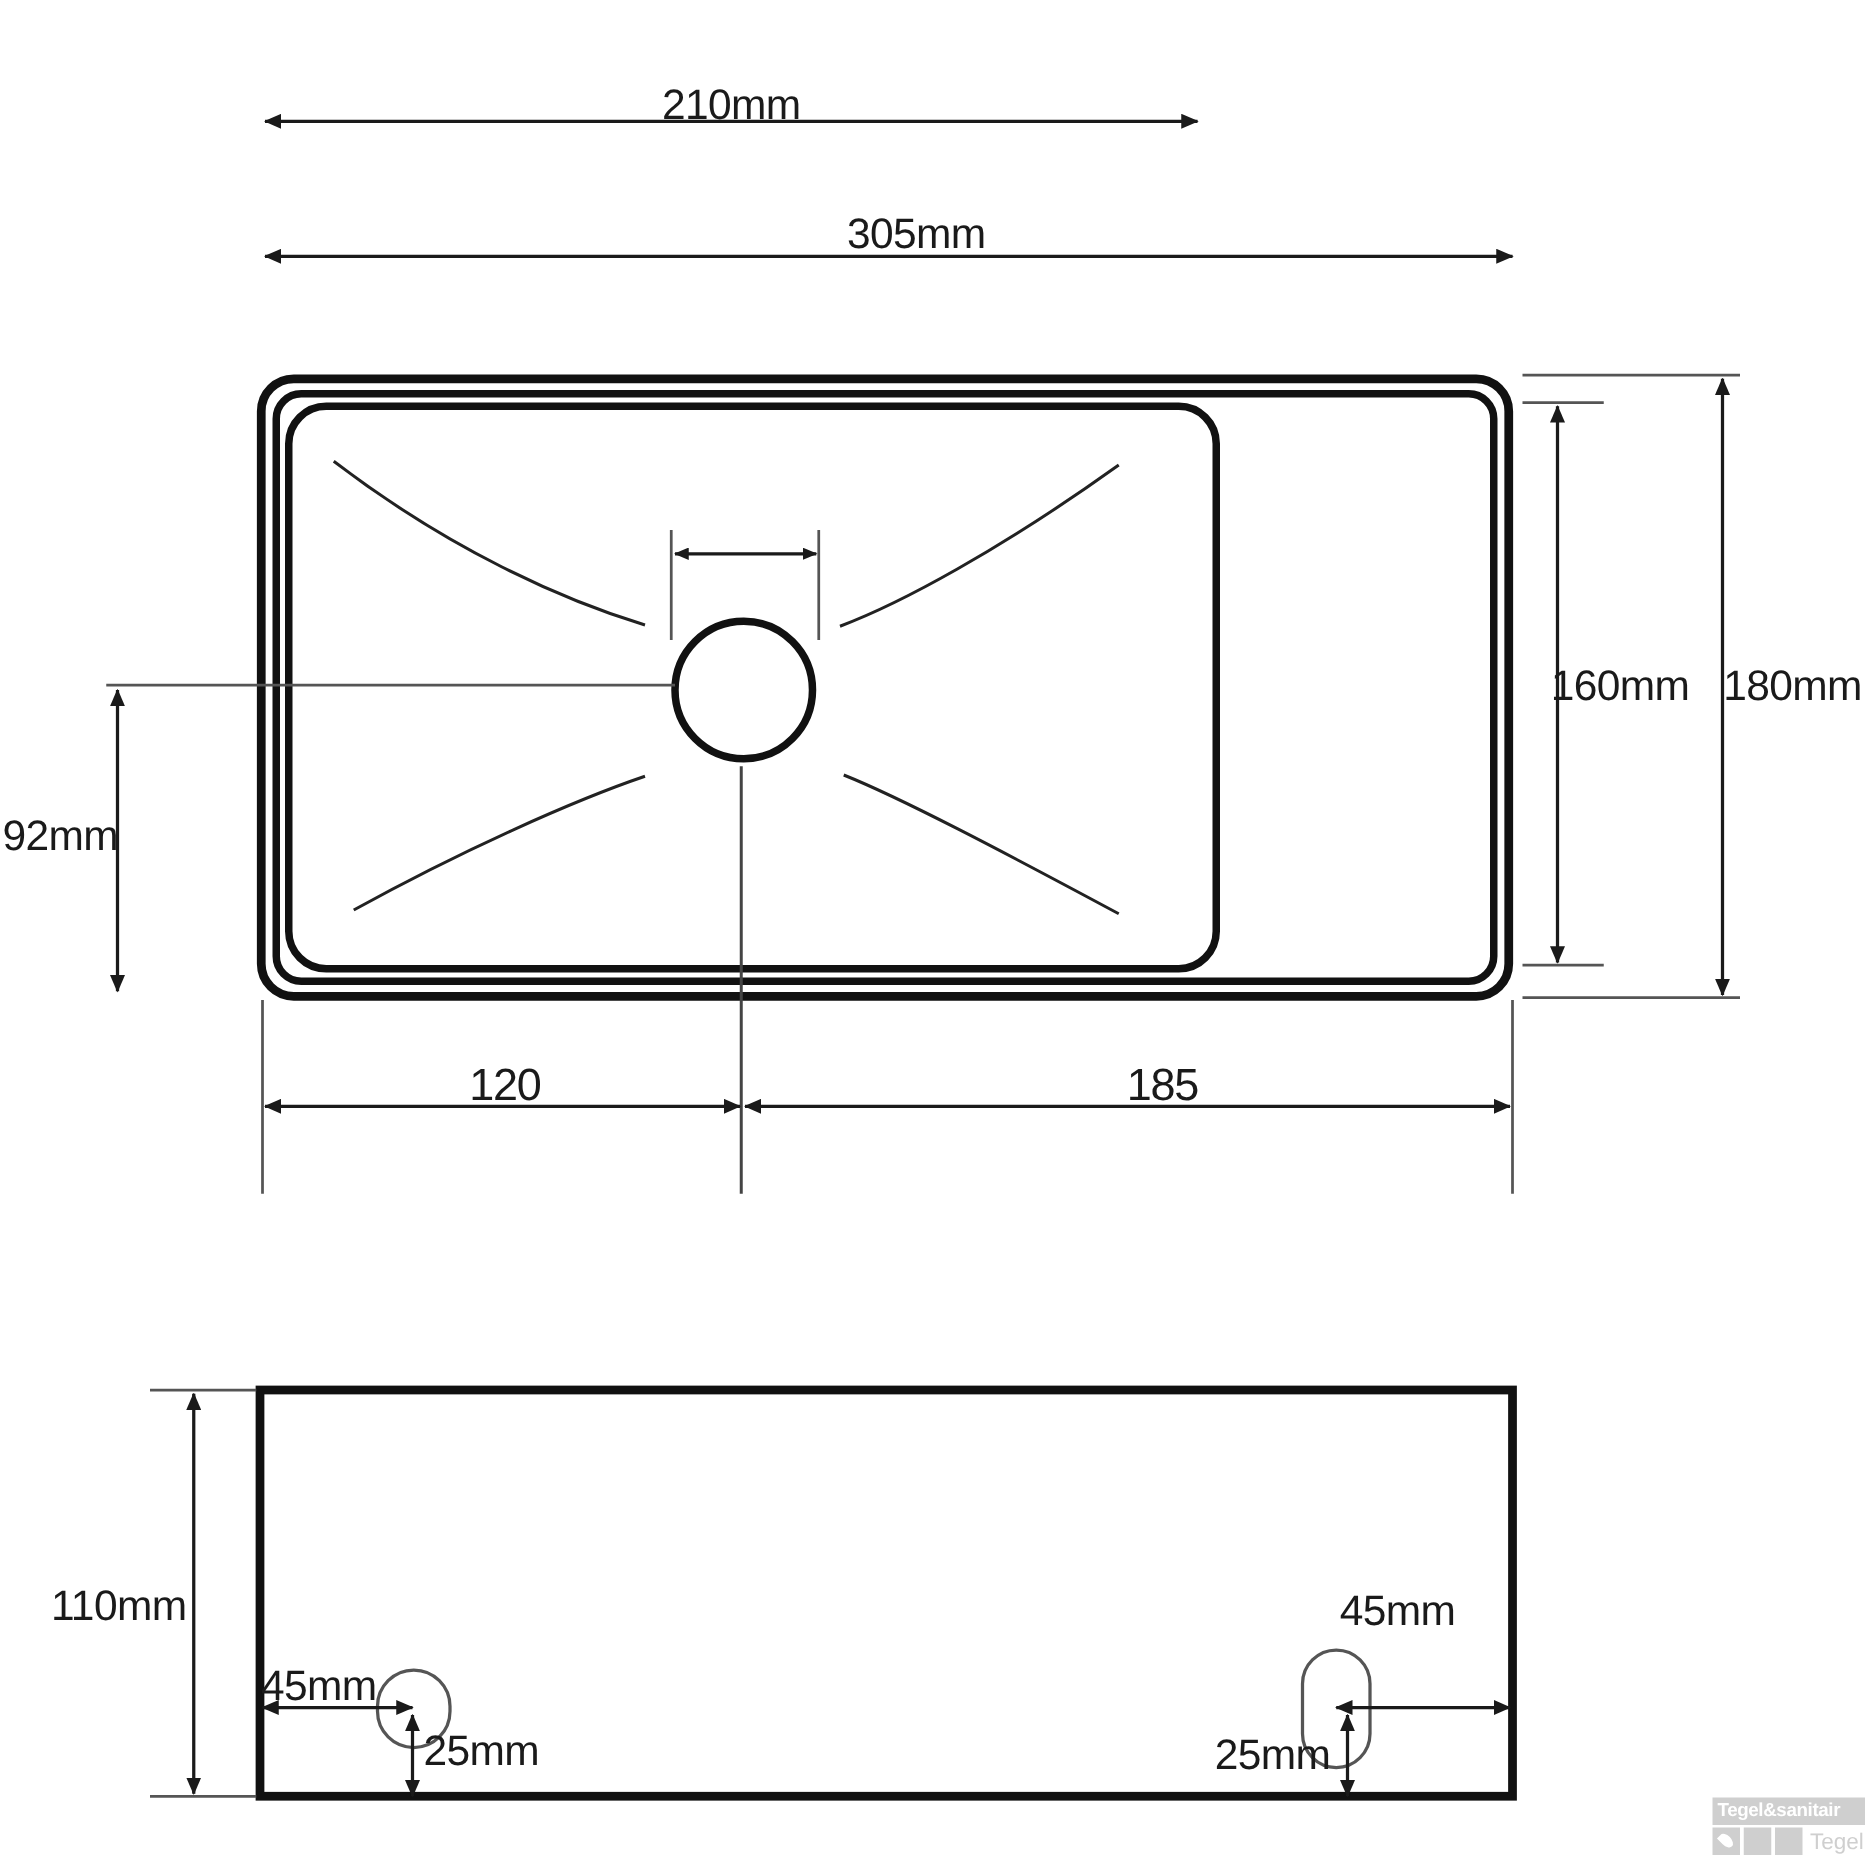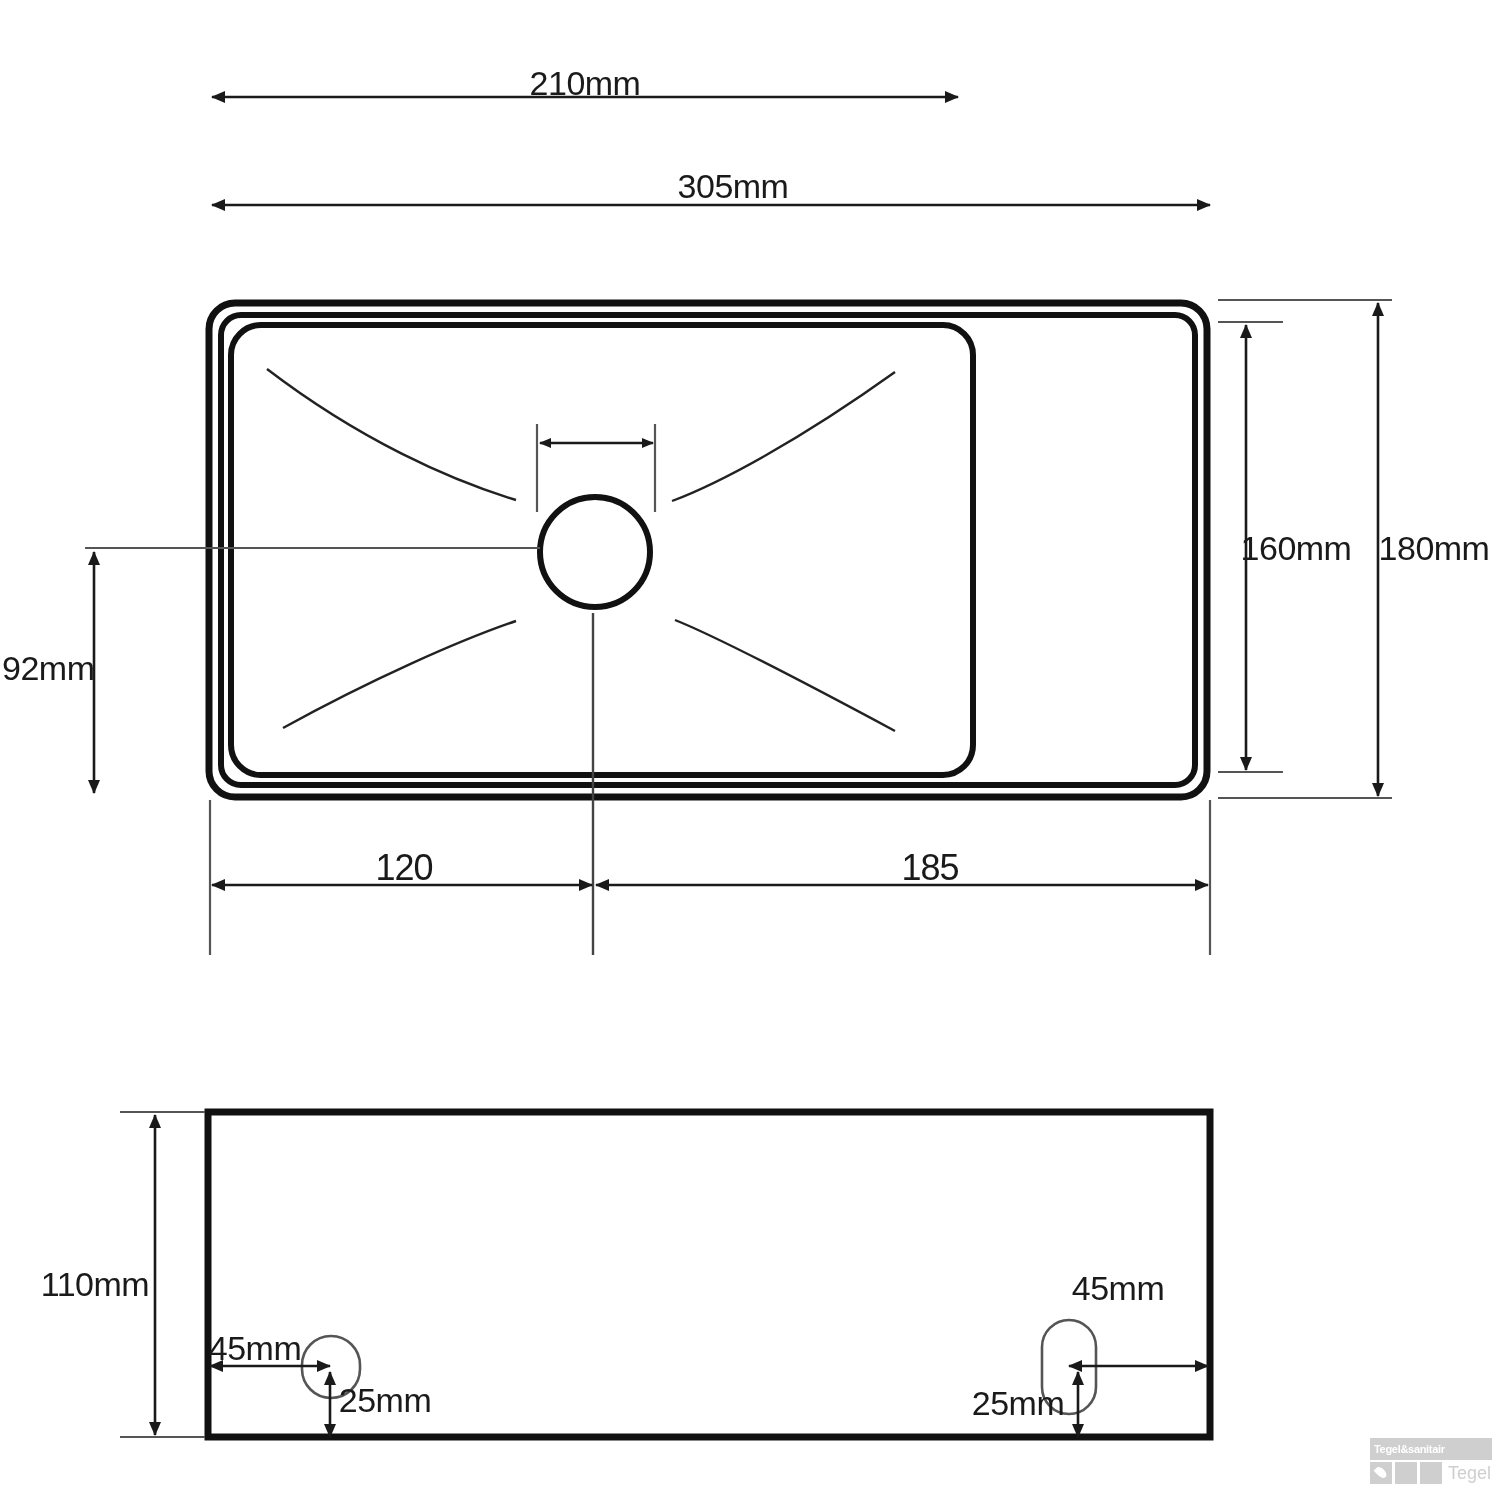--- a/index.html
+++ b/index.html
@@ -93,21 +93,21 @@
     position: absolute;
     left: 1370px;
     top: 1438px;
     width: 122px;
     height: 52px;
   }
   .logo-bar {
     background: #cfcfcf;
     color: #ffffff;
     font-family: "Liberation Sans", sans-serif;
-    font-size: 11px;
+    font-size: 15px;
     font-weight: bold;
     line-height: 22px;
     padding: 0 4px;
     letter-spacing: -0.3px;
     white-space: nowrap;
   }
   .logo-row2 {
     display: flex;
     align-items: center;
     margin-top: 2px;

